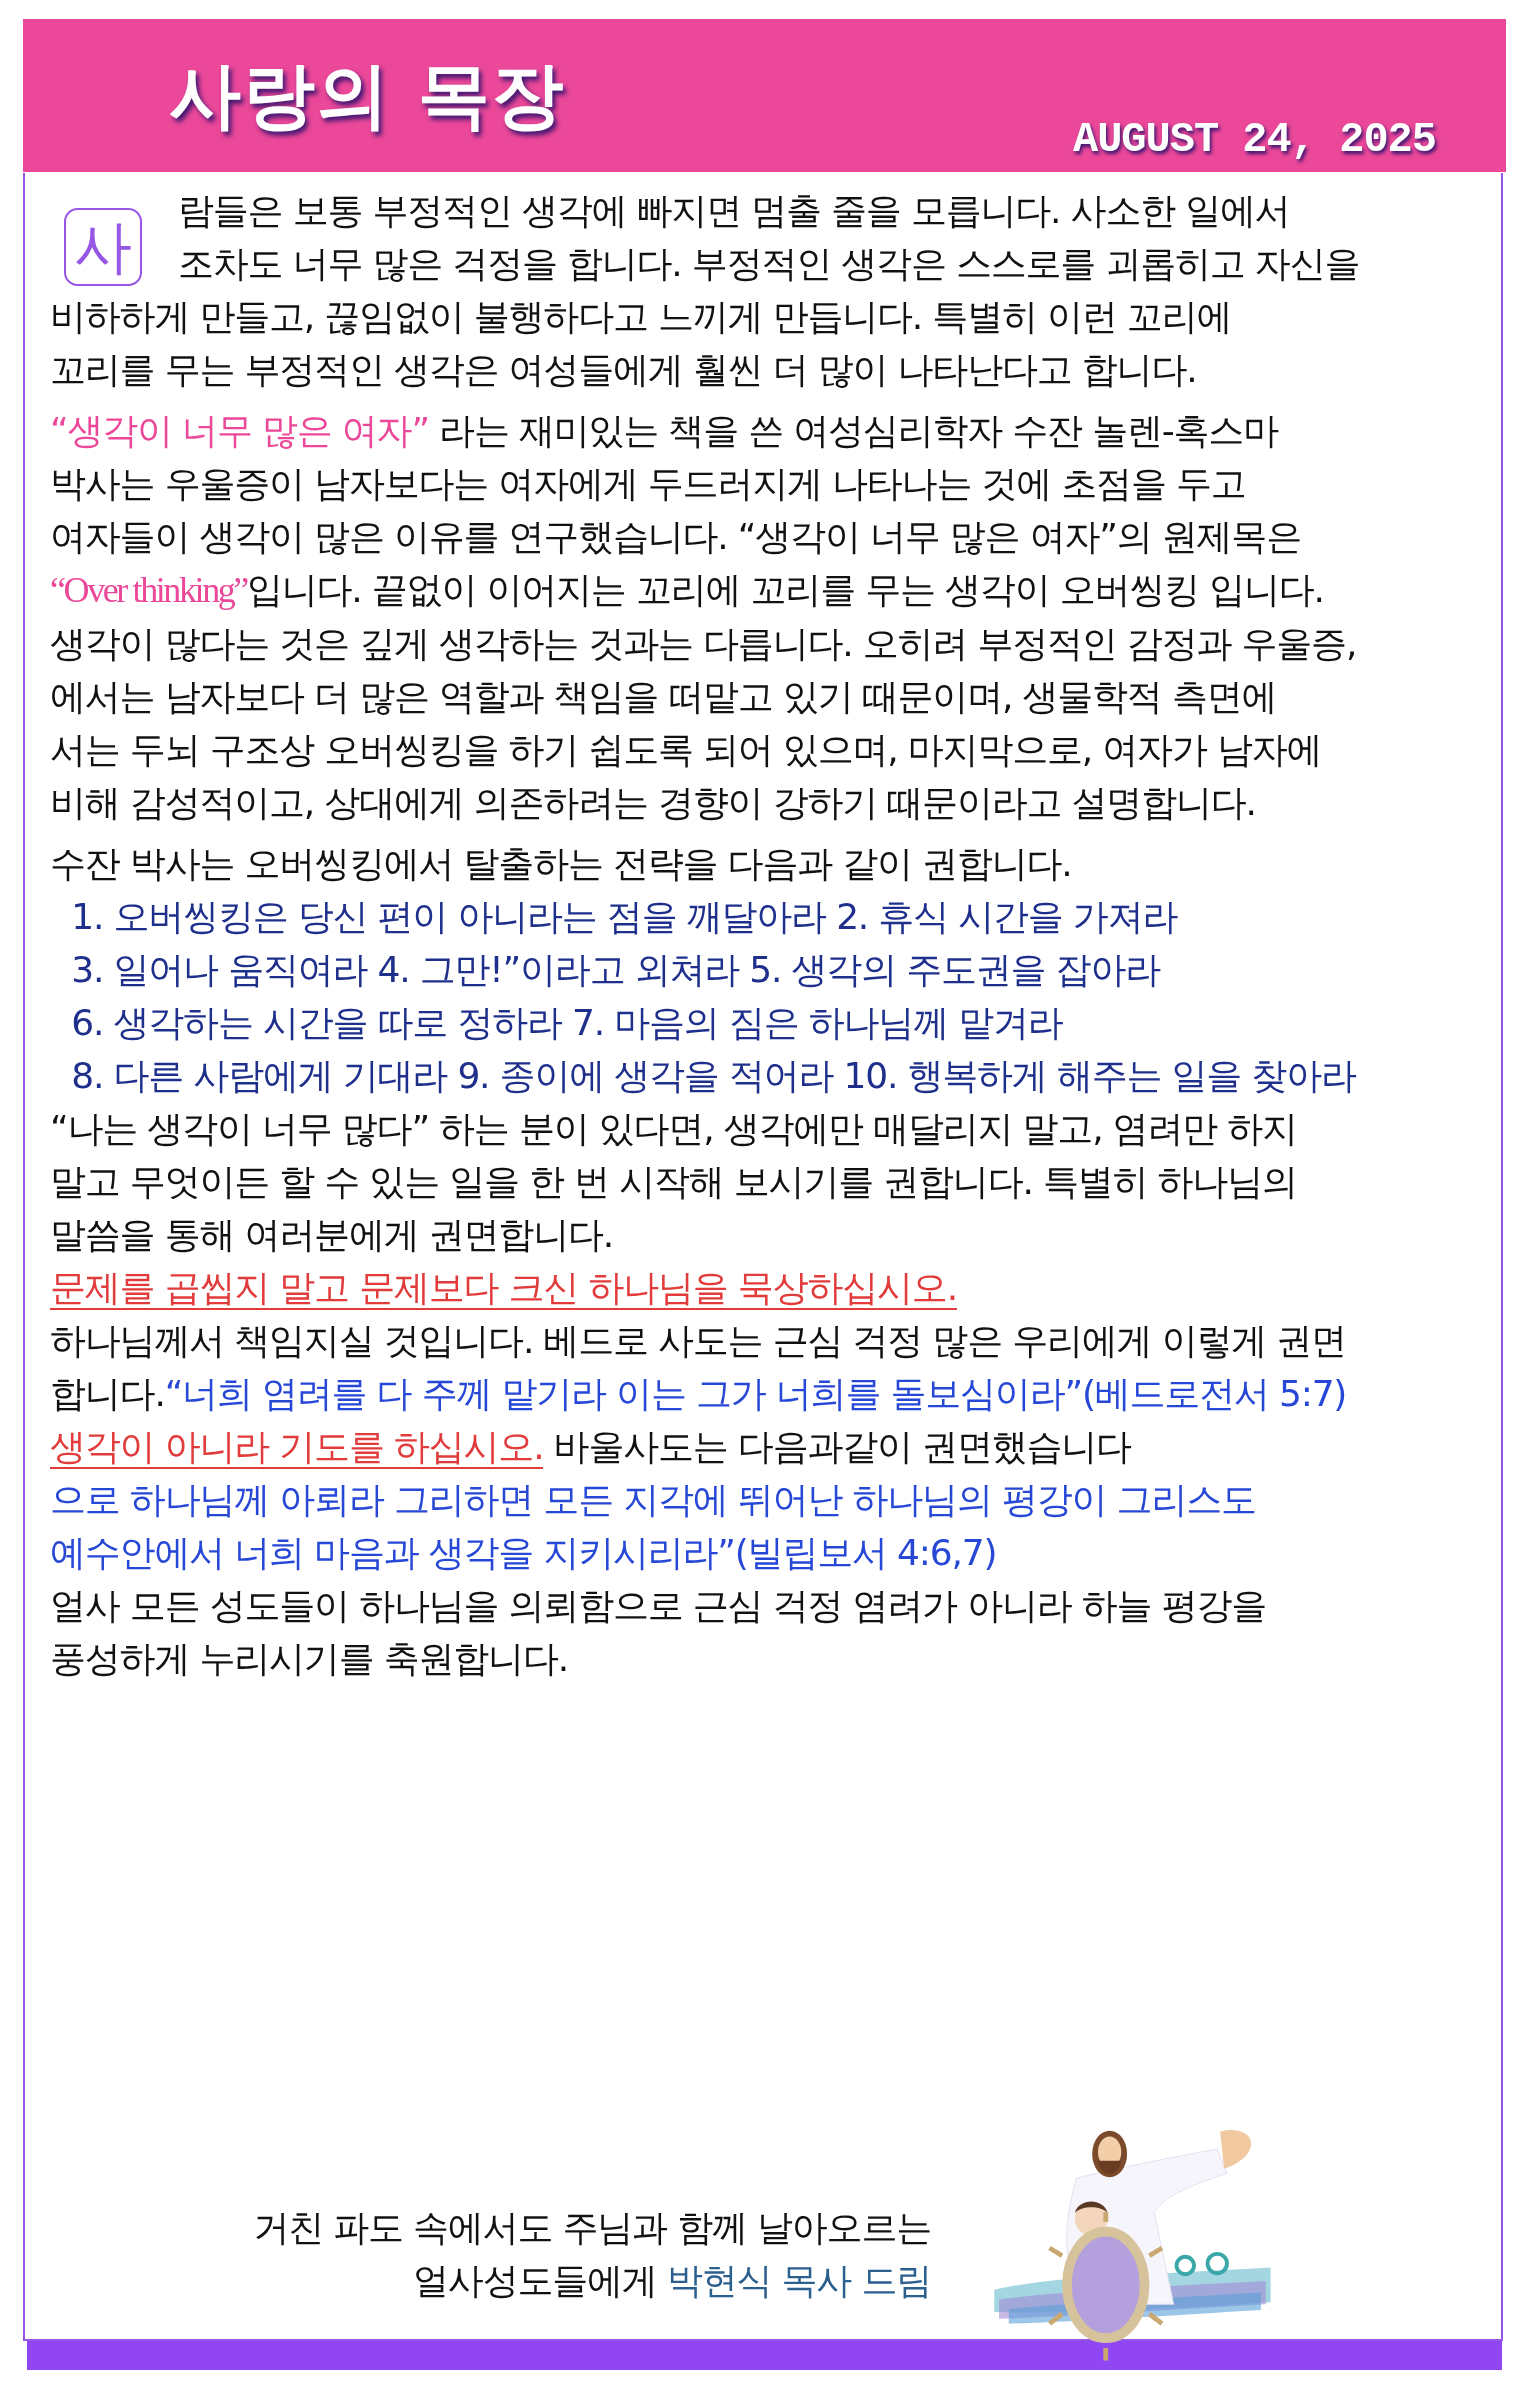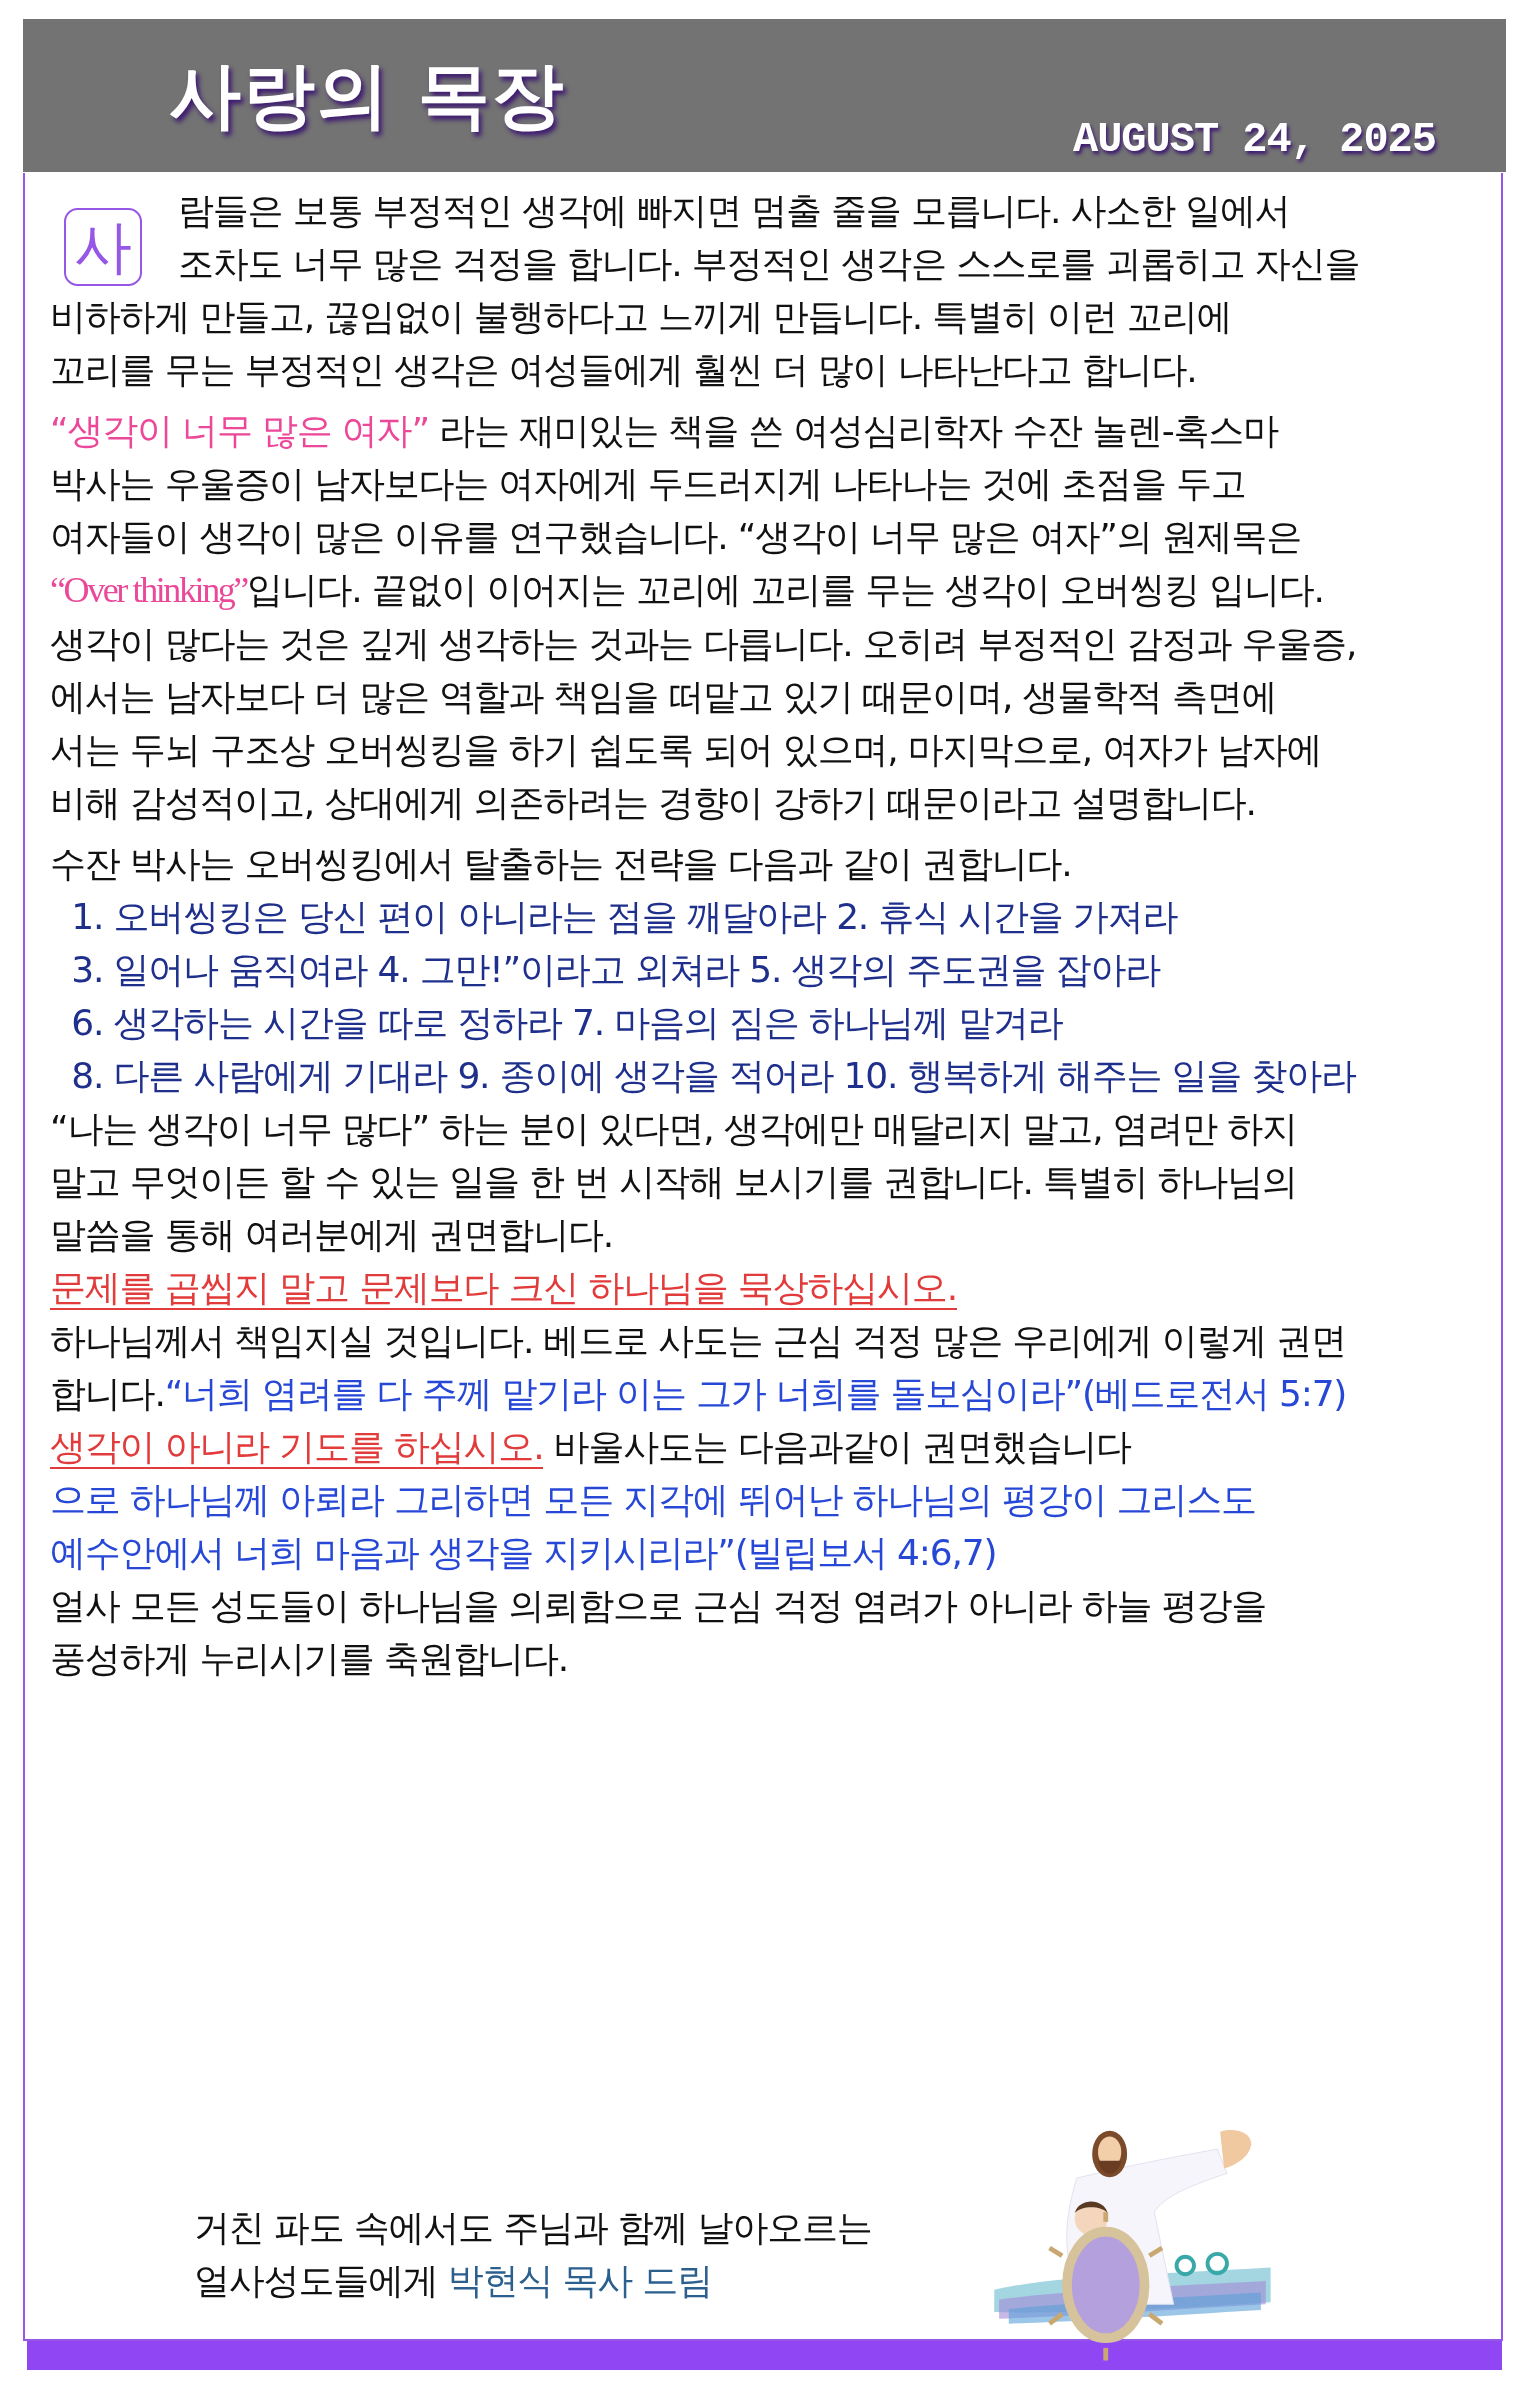--- a/index.html
+++ b/index.html
@@ -1,19 +1,19 @@
 <!DOCTYPE html>
 <html><head>
 <meta charset="utf-8">
 <style>
   html, body { margin: 0; padding: 0; background: #ffffff; }
   body { width: 1529px; height: 2407px; position: relative; overflow: hidden;
          font-family: "DejaVu Sans", "Liberation Sans", sans-serif; color: #111; }
   .header { position: absolute; left: 23px; top: 19.4px; width: 1483px; height: 153px;
-            background: #737373; }
+            background: #ec4899; }
   .title { position: absolute; left: 146px; top: 29px; font-size: 72px; font-weight: bold;
            color: #ffffff; letter-spacing: 1.9px;
            text-shadow: 2.9px 3.9px 5.8px #3b1670; }
   .date { position: absolute; right: 70px; top: 97px; font-size: 42px; font-weight: bold;
           color: #ffffff; letter-spacing: -1px;
           font-family: Liberation Mono, monospace;
           text-shadow: 1.9px 2.9px 3.9px #3b1670; }
   .frame { position: absolute; left: 23px; top: 173px; width: 1476px; height: 2166px;
            border-left: 2.9px solid #9656e6; border-right: 2.9px solid #9656e6;
            border-bottom: 2.9px solid #9656e6; }
@@ -28,21 +28,21 @@
   .indent-drop { padding-left: 128px; }
   .purple { color: #ec4899; }
   .navy { color: #1f2f8c; }
   .blue { color: #2748d6; }
   .red { color: #e23b3b; text-align: right; }
   .steel { color: #2b5f8e; }
   .under-red { border-bottom: 2.9px solid #e23b3b; padding-bottom: 0; }
   .p-gap { margin-top: 7.8px; }
   .list { padding-left: 21.3px; }
   .sign { position: absolute; left: 194px; top: 2201px; font-size: 36px; line-height: 53px;
-          letter-spacing: -1.2px; text-align: left; width: 737px; }
+          letter-spacing: -1.2px; text-align: right; width: 737px; }
   .illus { position: absolute; left: 970px; top: 2120px; width: 320px; height: 257px; }
 </style>
 </head>
 <body>
 
 <div class="header">
   <div class="title">사랑의 목장</div>
   <div class="date">AUGUST 24, 2025</div>
 </div>
 

